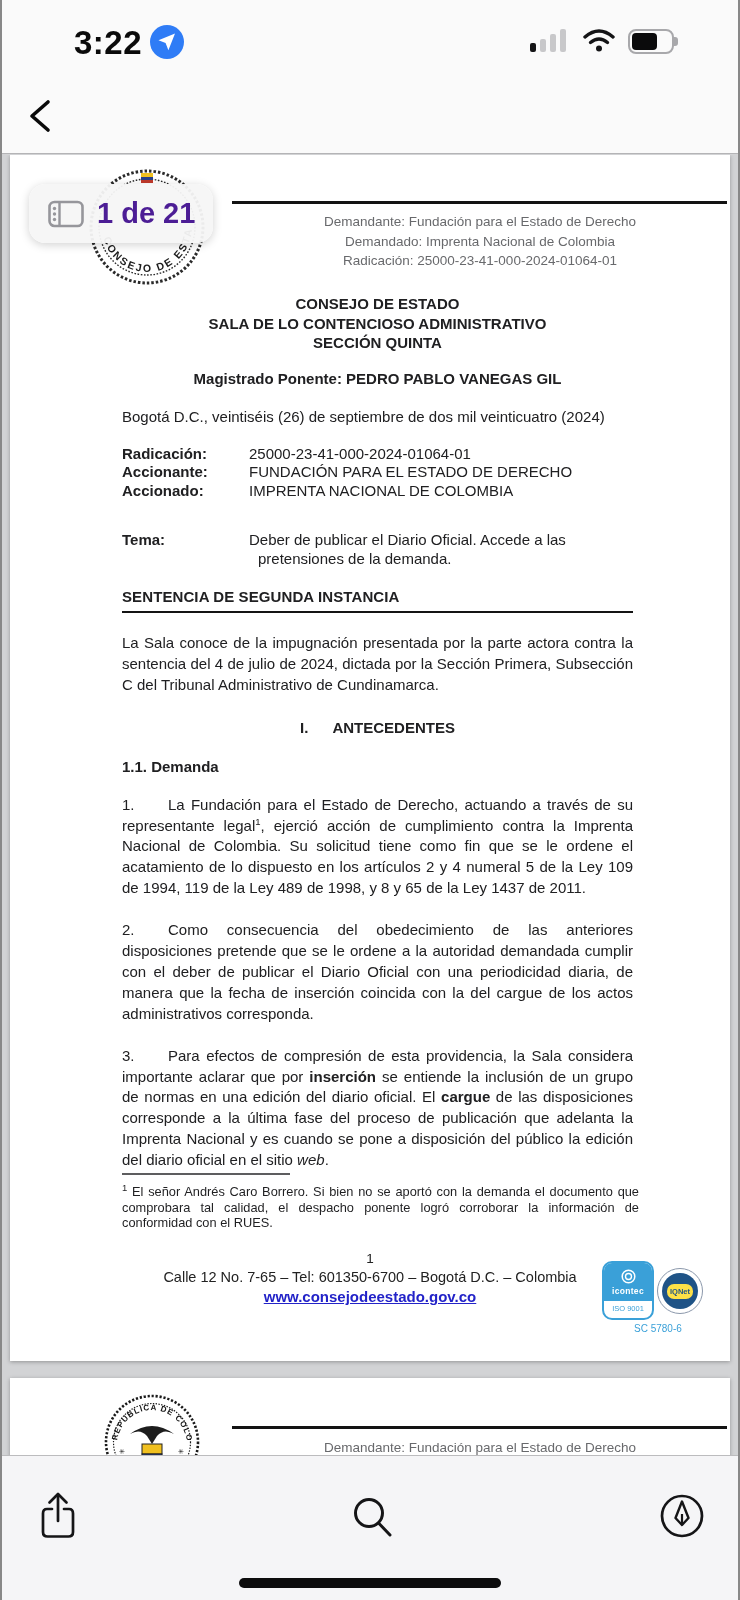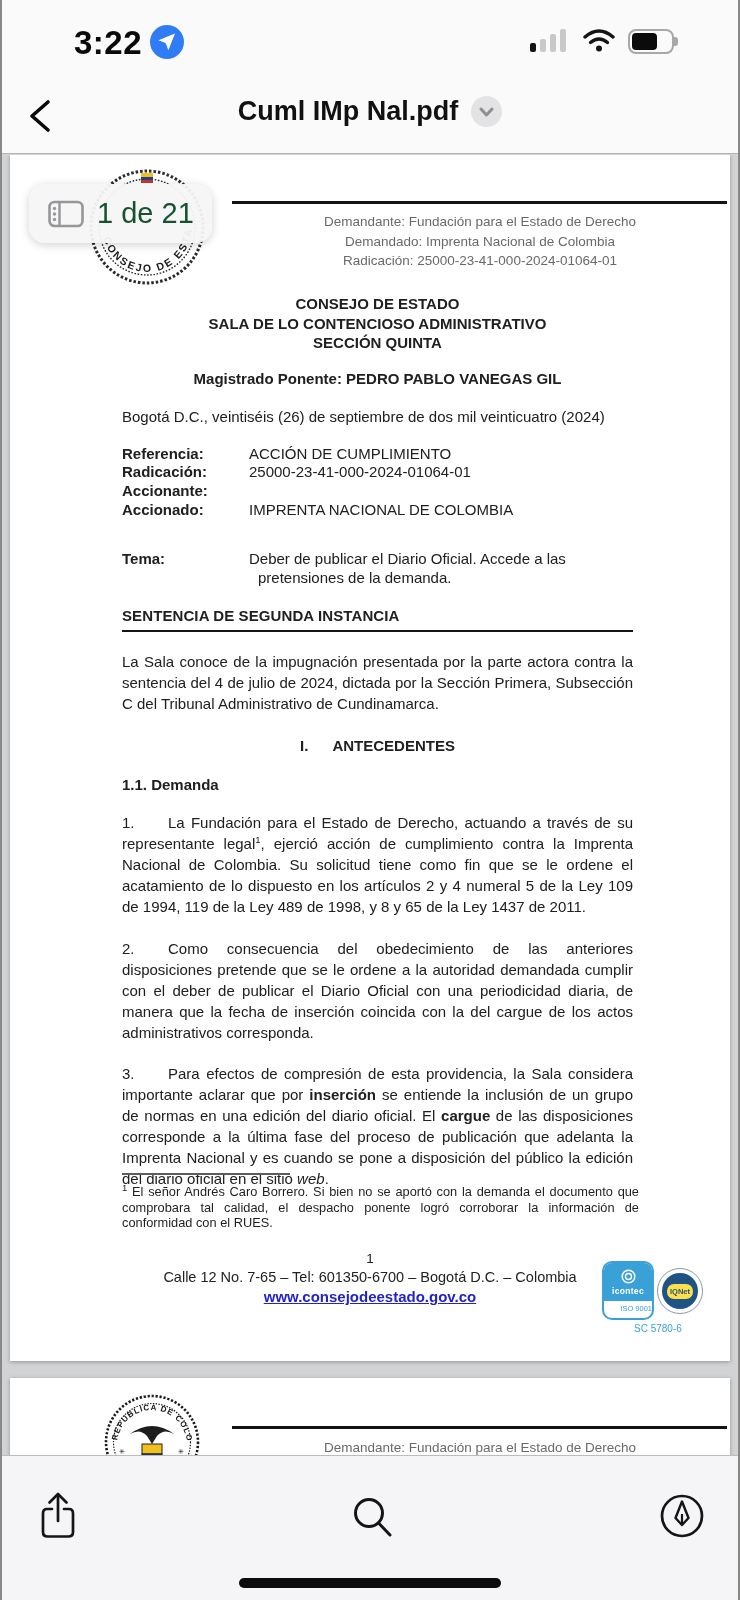--- a/index.html
+++ b/index.html
@@ -32,21 +32,21 @@
   .viewer { position:absolute; top:155px; left:0; right:0; bottom:145px; overflow:hidden; padding:0 8px; }
   .page { position:relative; background:#fff; box-shadow:0 1px 4px rgba(0,0,0,.3); }
   .page1 { height:1206px; }
   .page-gap { height:17px; }
   .page2 { height:220px; }
 
   
   .page-badge { position:absolute; left:27px; top:29px; height:59px; padding:0 18px; border-radius:16px;
     background:rgba(245,245,246,.95); box-shadow:0 2px 10px rgba(0,0,0,.18);
     display:flex; align-items:center; gap:12px; z-index:4; cursor:pointer; }
-  .page-badge .lbl { font-size:29px; color:#14532d; font-weight:400; }
+  .page-badge .lbl { font-size:29px; color:#4c1d95; font-weight:700; }
 
   
   .p1-head { position:relative; height:139px; }
   .seal1 { position:absolute; left:75px; top:10px; }
   .hrule { position:absolute; left:222px; right:3px; top:46px; height:3px; background:#131313; }
   .head-block { position:absolute; left:260px; top:57px; width:420px; text-align:center;
     font-size:13.5px; line-height:19.5px; color:#68696c; }
 
   .p1-body { margin:0 97px 0 112px; font-size:15px; color:#202022; }
   .court { text-align:center; font-weight:700; font-size:15px; line-height:19.5px; }
@@ -70,21 +70,21 @@
   
   .footnote { position:absolute; left:112px; top:1018px; width:517px; font-size:12.8px; line-height:15.6px; color:#1f1f21; text-align:justify; }
   .footnote .rule { width:168px; border-top:2px solid #5d5d5f; margin-bottom:9px; }
   .footer { position:absolute; left:60px; right:60px; top:1096px; text-align:center; color:#222; }
   .footer .pg { font-size:13.5px; }
   .footer .addr { font-size:14.5px; margin-top:3px; }
   .footer .url { display:inline-block; margin-top:3px; font-size:15px; font-weight:700; color:#2323c8; text-decoration:underline; cursor:pointer; }
   .icontec { position:absolute; left:592px; top:1106px; width:52px; height:59px; border:2px solid #3aa0d8; border-radius:10px; background:#fff; overflow:hidden; }
   .icontec .top { height:38px; background:#3aa0d8; display:flex; flex-direction:column; align-items:center; justify-content:center; gap:1px; }
   .icontec .top .word { color:#fff; font-size:8.5px; font-weight:700; letter-spacing:.3px; }
-  .icontec .iso { text-align:right; font-size:7.5px; color:#3aa0d8; margin-top:3px; }
+  .icontec .iso { text-align:center; font-size:7.5px; color:#3aa0d8; margin-top:3px; }
   .iqnet { position:absolute; left:647px; top:1113px; width:46px; height:46px; border-radius:50%; background:#fff; border:1.5px solid #8b98ab; display:flex; align-items:center; justify-content:center; }
   .iqnet .ring { width:36px; height:36px; border-radius:50%; background:#1f5386; display:flex; align-items:center; justify-content:center; }
   .iqnet .core { width:26px; height:15px; border-radius:7px; background:#fde047; font-size:7.5px; font-weight:700; color:#1f5386; display:flex; align-items:center; justify-content:center; }
   .cert-code { position:absolute; left:586px; top:1168px; width:64px; text-align:left; font-size:10px; color:#3aa0d8;margin-left:38px; }
 
   
   .seal2 { position:absolute; left:92px; top:14px; }
   .p2-rule { position:absolute; left:222px; right:3px; top:48px; height:3px; background:#131313; }
   .p2-head { position:absolute; left:260px; top:60px; width:420px; text-align:center; font-size:13.5px; line-height:19.5px; color:#68696c; }
 
@@ -122,28 +122,20 @@
         <span class="case"></span>
           <span class="fill"></span>
           <span class="cap"></span>
       </div>
     </div>
 
     <div class="back-btn">
       <svg width="40" height="48" viewBox="0 0 40 48">
           <polyline points="26,10 10,24 26,38" fill="none" stroke="#0a0a0a" stroke-width="3.6" stroke-linecap="round" stroke-linejoin="round"></polyline>
         </svg>
-    </div>
-    <div class="nav-title-group">
-      <span class="nav-title">Cuml IMp Nal.pdf</span>
-      <span class="nav-dd">
-        <svg width="31" height="31" viewBox="0 0 31 31">
-            <polyline points="10,13 15.5,19 21,13" fill="none" stroke="#8e8e93" stroke-width="3" stroke-linecap="round" stroke-linejoin="round"></polyline>
-          </svg>
-      </span>
     </div>
   </div>
 
   <div class="viewer">
 
     <div class="page-badge">
       <svg width="38" height="32" viewBox="0 0 38 32">
         <rect x="2.5" y="4" width="33" height="24" rx="5" fill="none" stroke="#96969b" stroke-width="2.6"></rect>
         <line x1="12.5" y1="4" x2="12.5" y2="28" stroke="#96969b" stroke-width="2.4"></line>
         <circle cx="7.5" cy="10.5" r="1.7" fill="#96969b"></circle>
@@ -176,29 +168,26 @@
         <div class="court">
           <div>CONSEJO DE ESTADO</div>
           <div>SALA DE LO CONTENCIOSO ADMINISTRATIVO</div>
           <div>SECCIÓN QUINTA</div>
         </div>
         <div class="magistrado">Magistrado Ponente: PEDRO PABLO VANEGAS GIL</div>
         <div class="dateline">Bogotá D.C., veintiséis (26) de septiembre de dos mil veinticuatro (2024)</div>
 
         <div class="ref-table">
           <div class="ref-row">
-              <span class="k">Referencia:</span>
-              <span class="v">ACCIÓN DE CUMPLIMIENTO</span>
-            </div>
-          <div class="ref-row">
               <span class="k">Radicación:</span>
               <span class="v">25000-23-41-000-2024-01064-01</span>
             </div>
           <div class="ref-row">
               <span class="k">Accionante:</span>
+              <span class="v">FUNDACIÓN PARA EL ESTADO DE DERECHO</span>
             </div>
           <div class="ref-row">
               <span class="k">Accionado:</span>
               <span class="v">IMPRENTA NACIONAL DE COLOMBIA</span>
             </div>
         </div>
 
         <div class="tema">
           <span class="k">Tema:</span>
           <span class="v">Deber de publicar el Diario Oficial. Accede a las pretensiones de la demanda.</span>

